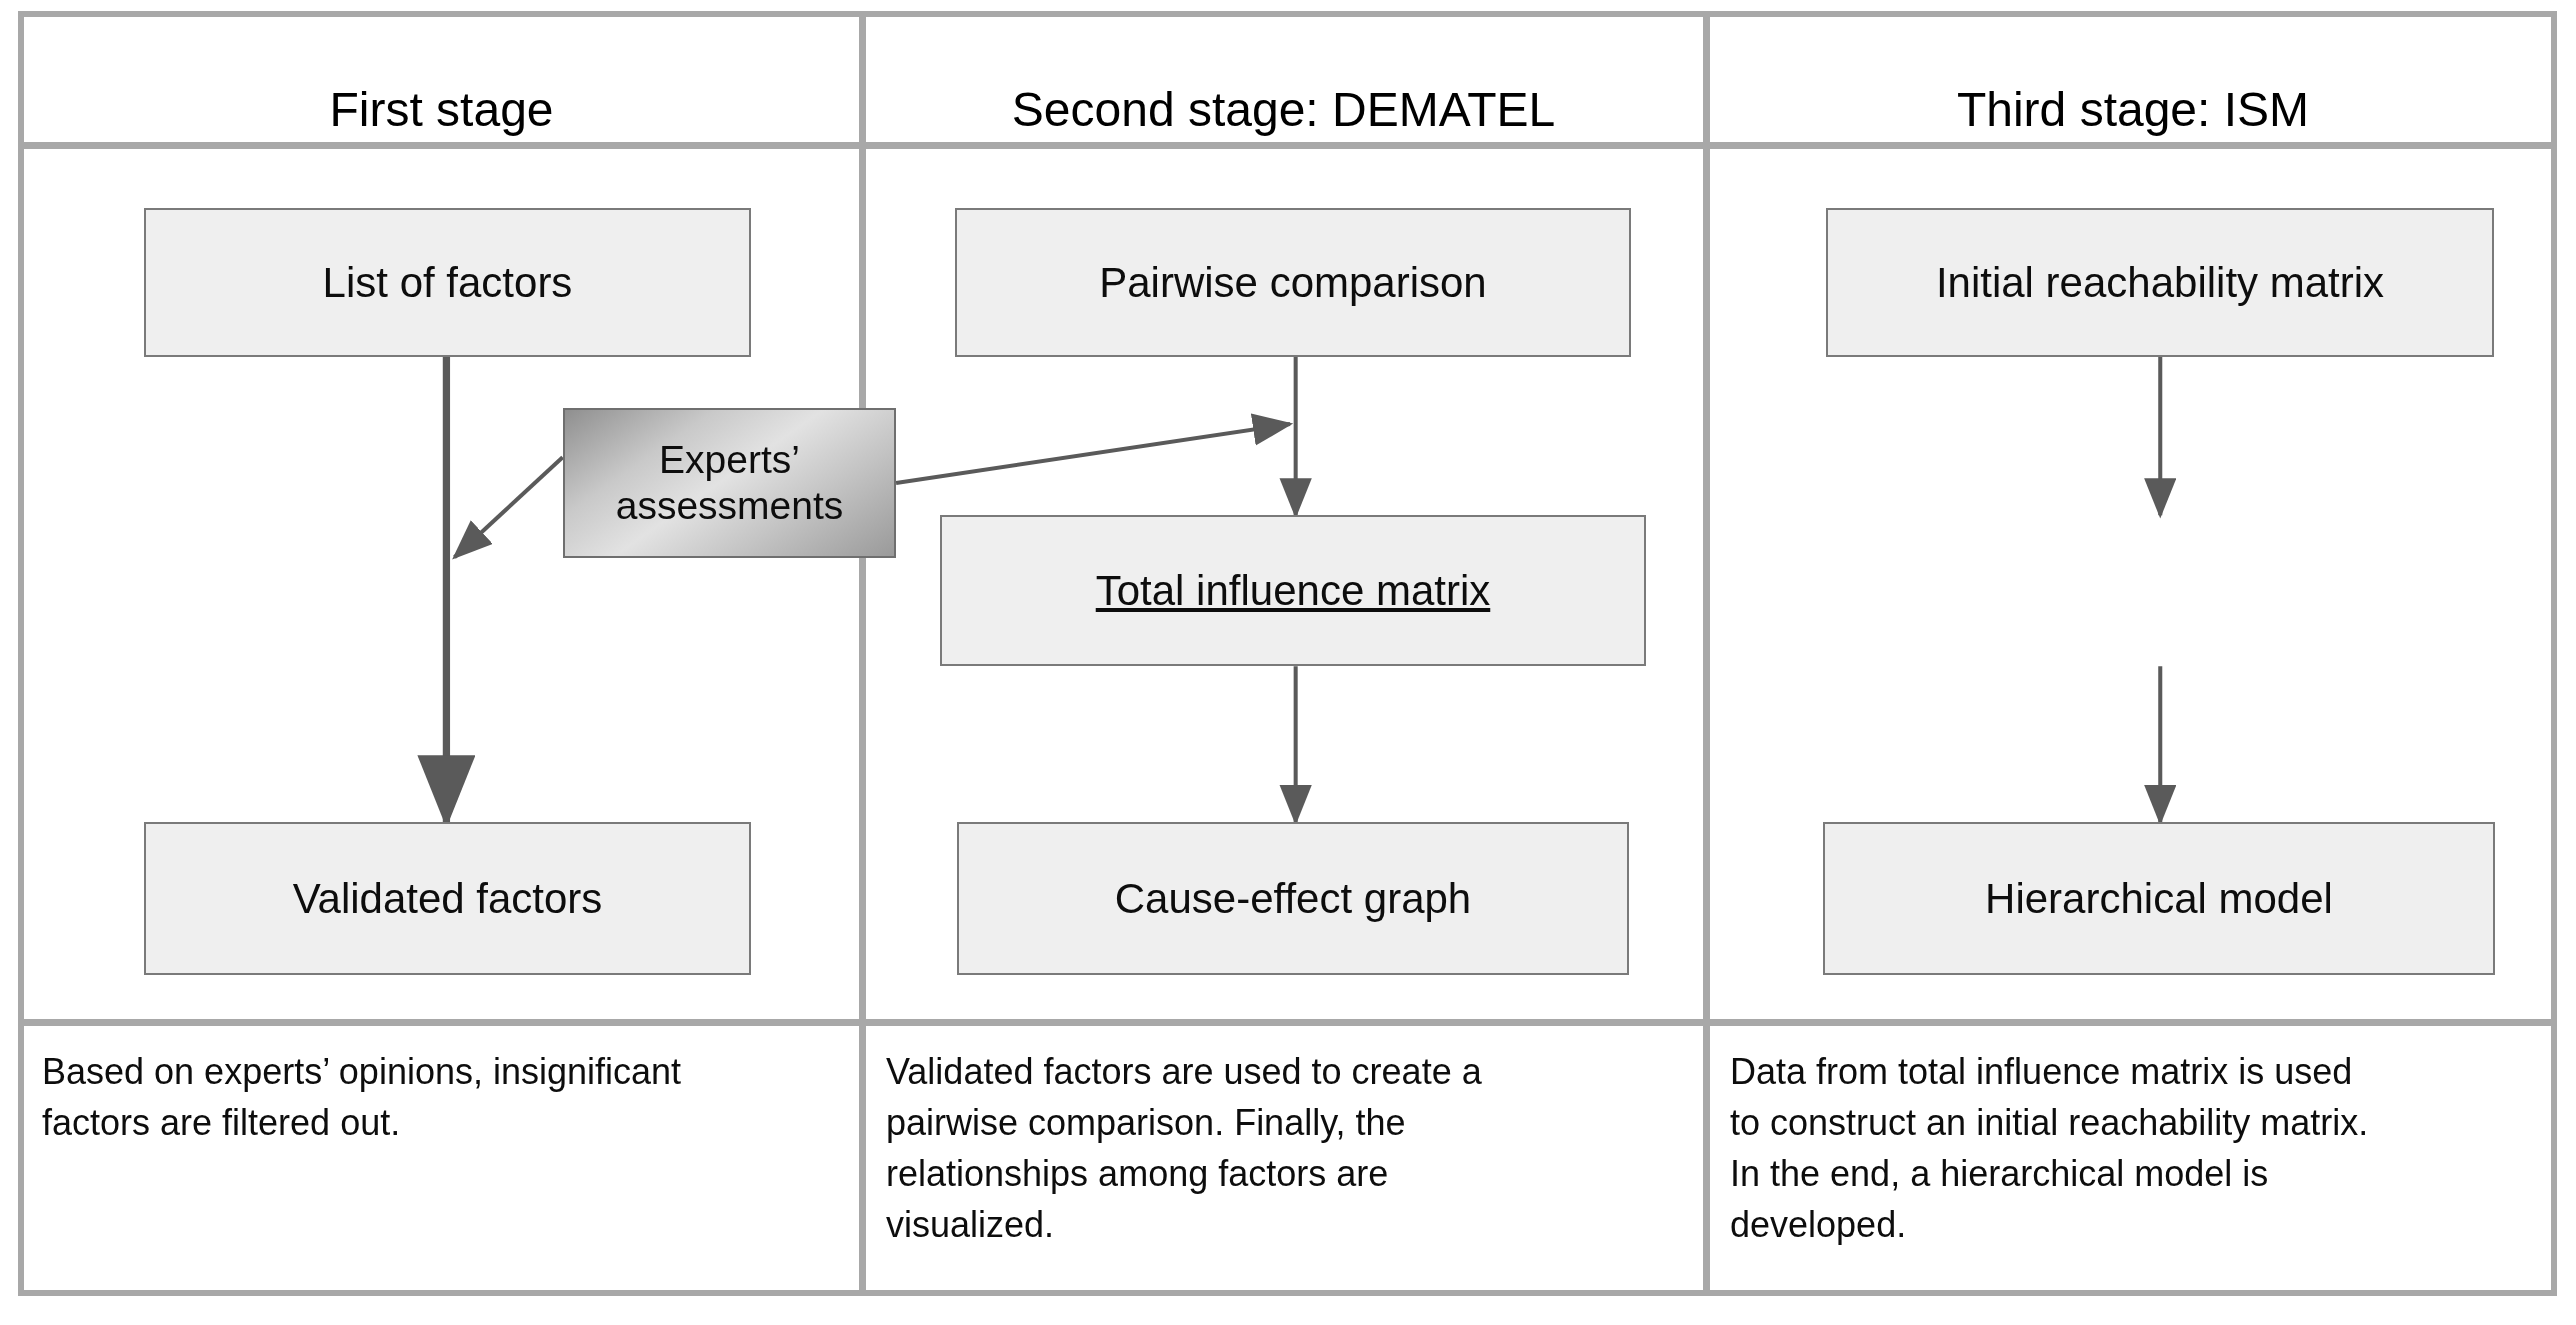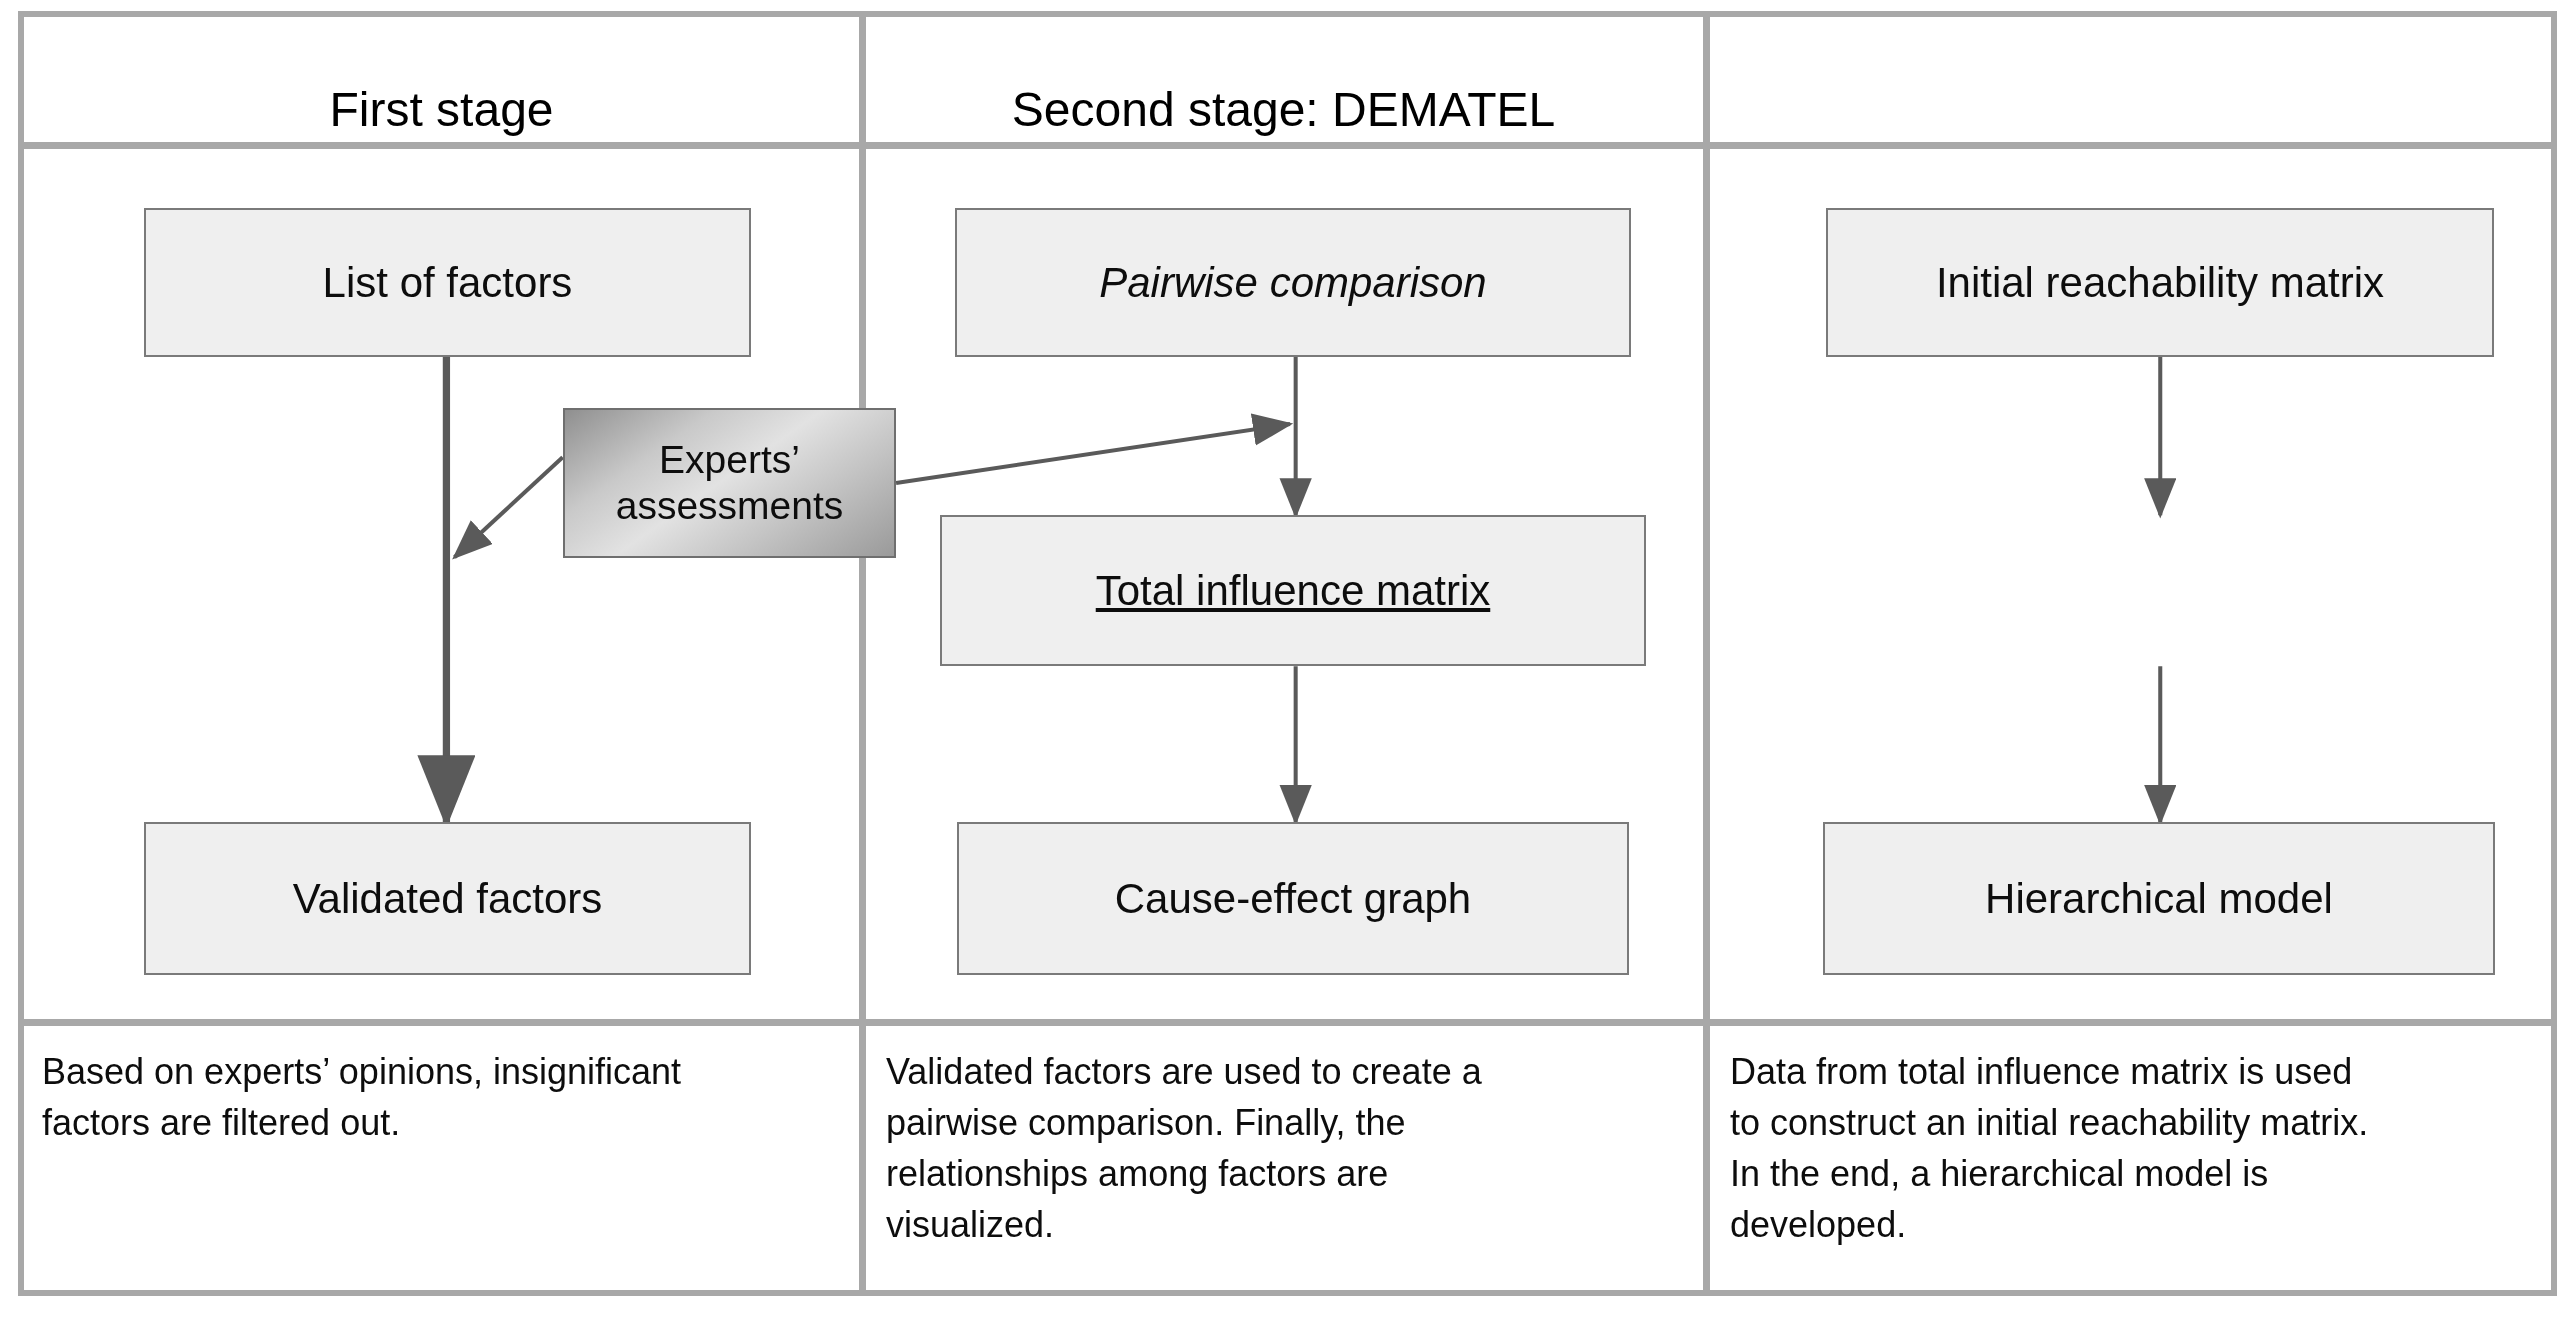--- a/index.html
+++ b/index.html
@@ -111,20 +111,23 @@
   <div class="rule-h" style="left:18px; top:1019px; width:2539px;"></div>
   <div class="rule-v" style="left:859px; top:11.3px; height:1285px;"></div>
   <div class="rule-v" style="left:1703px; top:11.3px; height:1285px;"></div>
 
   <div class="stage-header" style="left:24px; width:835px;">
     <span>First stage</span>
   </div>
   <div class="stage-header" style="left:865px; width:837px;">
     <span>Second stage: DEMATEL</span>
   </div>
+  <div class="stage-header" style="left:1709px; width:848px;">
+    <span>Third stage: ISM</span>
+  </div>
 
   <svg class="conn" viewBox="0 0 3191 1642">
     <defs>
       <marker id="ah" markerWidth="12" markerHeight="12" refX="9.2" refY="4" orient="auto" markerUnits="strokeWidth">
         <path d="M0,0 L10,4 L0,8 z" fill="#5a5a5a"></path>
       </marker>
       <marker id="ah-thin" markerWidth="12" markerHeight="12" refX="9.2" refY="4" orient="auto" markerUnits="strokeWidth">
         <path d="M0,0 L10,4 L0,8 z" fill="#5a5a5a"></path>
       </marker>
     </defs>
@@ -150,21 +153,21 @@
 
   <div class="pbox" style="left:144px; top:822px; width:607px; height:153px;">
     <span>Validated factors</span>
   </div>
 
   <div class="pbox gradient" style="left:563px; top:408px; width:333px; height:150px; white-space:pre-line;">
     <span>Experts’
 assessments</span>
   </div>
 
-  <div class="pbox" style="left:955px; top:208px; width:676px; height:149px;font-style:italic;">
+  <div class="pbox" style="left:955px; top:208px; width:676px; height:149px;">
     <span>Pairwise comparison</span>
   </div>
 
   <div class="pbox" style="left:940px; top:515px; width:706px; height:151px;text-decoration:underline;">
     <span>Total influence matrix</span>
   </div>
 
   <div class="pbox" style="left:957px; top:822px; width:672px; height:153px;">
     <span>Cause-effect graph</span>
   </div>

